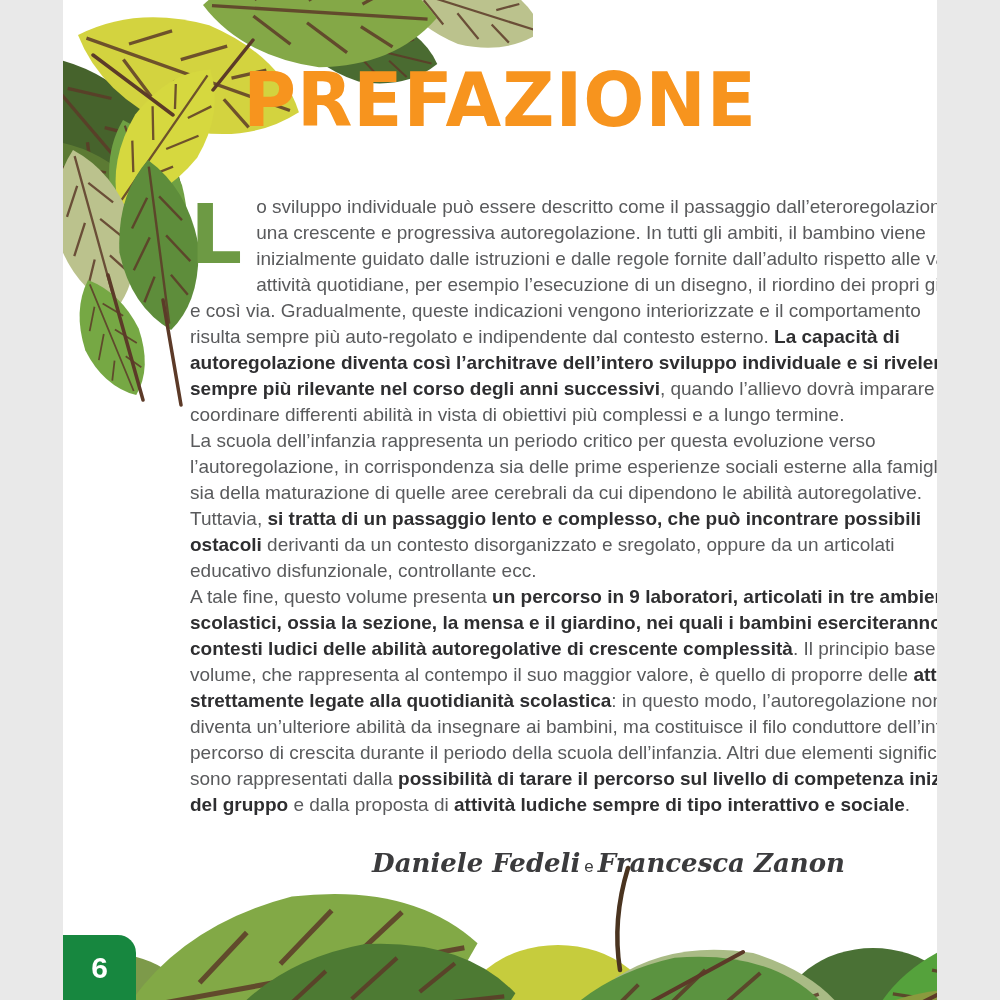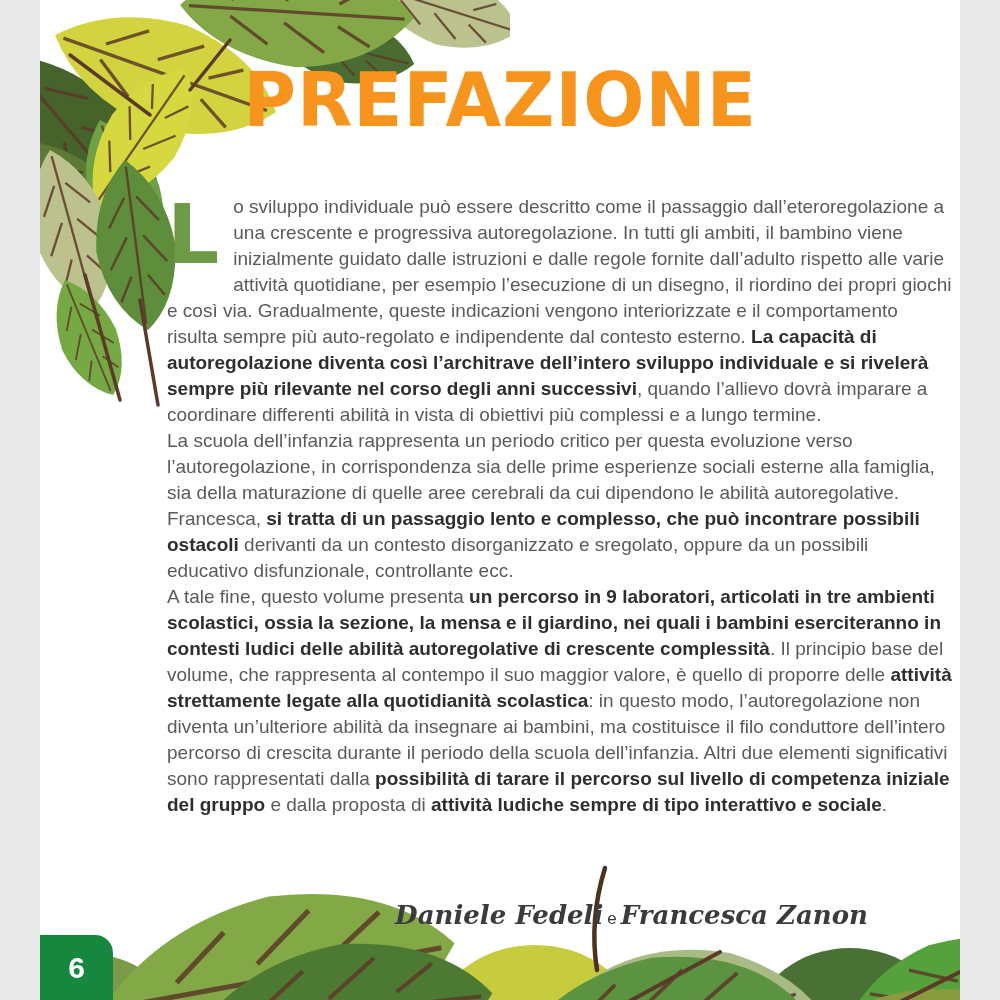--- a/index.html
+++ b/index.html
@@ -1,20 +1,19 @@
 <!DOCTYPE html>
 <html style="--title-orange: #F7941E; --dropcap-green: #6D9A44; --body-text: #595A5C; --bold-text: #2E2E30; --signature-ink: #3B3B3D; --page-box-green: #17873F; --stem-brown: #5C3A28;"><head>
 <meta charset="utf-8">
 <style>
   html,body { margin:0; padding:0; background:#e9e9e9; }
   .page {
     position:relative; width:874px; height:1000px; margin:0 auto;
     background:#ffffff; overflow:hidden;
     font-family:"Liberation Sans", sans-serif;
-    padding-left:46px;
   }
   .deco { position:absolute; z-index:1; pointer-events:none; }
   .deco.top-left { left:0; top:0; }
   .deco.bottom { left:0; top:860px; }
 
   .title {
     position:absolute; z-index:2; left:0; top:58px; width:100%;
     text-align:center;
     font-family:"DejaVu Sans", sans-serif;
     font-weight:700; font-size:72px; letter-spacing:1px;
@@ -33,21 +32,21 @@
 
   .drop-cap {
     float:left;
     font-family:"DejaVu Sans", sans-serif;
     font-weight:700; font-size:82px; line-height:66px;
     height:74px; padding-top:6px; margin:2px 14px 0 0;
     color:var(--dropcap-green,#6D9A44);
   }
 
   .signature {
-    position:absolute; z-index:2; right:92px; top:900px;
+    position:absolute; z-index:2; right:92px; top:848px;
     font-family:"DejaVu Serif", serif;
     font-style:italic; font-weight:700; font-size:26px;
     color:var(--signature-ink,#3B3B3D);
     white-space:nowrap;
     text-align:center;
   }
   .signature .conj {
     font-family:"Liberation Sans", sans-serif;
     font-style:normal; font-weight:400; font-size:17px;
     padding:0 4px;
@@ -102,21 +101,21 @@
     <ellipse cx="905" cy="185" rx="122" ry="56" fill="#8A9A3E"></ellipse>
     <path d="M555 160 L680 92 M800 172 L940 102" stroke="#5C3A28" stroke-width="4" fill="none" stroke-linecap="round"></path>
     <path d="M565 8 Q549 60 557 110" stroke="#4A3420" stroke-width="4.5" fill="none" stroke-linecap="round"></path>
   </svg>
 
   <div class="title">PREFAZIONE</div>
 
   <div class="body-text">
       <p><span class="drop-cap">L</span><span>o sviluppo individuale può essere descritto come il passaggio dall’eteroregolazione a una crescente e progressiva autoregolazione. In tutti gli ambiti, il bambino viene inizialmente guidato dalle istruzioni e dalle regole fornite dall’adulto rispetto alle varie attività quotidiane, per esempio l’esecuzione di un disegno, il riordino dei propri giochi e così via. Gradualmente, queste indicazioni vengono interiorizzate e il comportamento risulta sempre più auto-regolato e indipendente dal contesto esterno. </span><b>La capacità di autoregolazione diventa così l’architrave dell’intero sviluppo individuale e si rivelerà sempre più rilevante nel corso degli anni successivi</b><span>, quando l’allievo dovrà imparare a coordinare differenti abilità in vista di obiettivi più complessi e a lungo termine.</span></p>
       <p><span>La scuola dell’infanzia rappresenta un periodo critico per questa evoluzione verso l’autoregolazione, in corrispondenza sia delle prime esperienze sociali esterne alla famiglia, sia della maturazione di quelle aree cerebrali da cui dipendono le abilità autoregolative.</span></p>
-      <p><span>Francesca, </span><b>si tratta di un passaggio lento e complesso, che può incontrare possibili ostacoli</b><span> derivanti da un contesto disorganizzato e sregolato, oppure da un possibili educativo disfunzionale, controllante ecc.</span></p>
+      <p><span>Tuttavia, </span><b>si tratta di un passaggio lento e complesso, che può incontrare possibili ostacoli</b><span> derivanti da un contesto disorganizzato e sregolato, oppure da un articolati educativo disfunzionale, controllante ecc.</span></p>
       <p><span>A tale fine, questo volume presenta </span><b>un percorso in 9 laboratori, articolati in tre ambienti scolastici, ossia la sezione, la mensa e il giardino, nei quali i bambini eserciteranno in contesti ludici delle abilità autoregolative di crescente complessità</b><span>. Il principio base del volume, che rappresenta al contempo il suo maggior valore, è quello di proporre delle </span><b>attività strettamente legate alla quotidianità scolastica</b><span>: in questo modo, l’autoregolazione non diventa un’ulteriore abilità da insegnare ai bambini, ma costituisce il filo conduttore dell’intero percorso di crescita durante il periodo della scuola dell’infanzia. Altri due elementi significativi sono rappresentati dalla </span><b>possibilità di tarare il percorso sul livello di competenza iniziale del gruppo</b><span> e dalla proposta di </span><b>attività ludiche sempre di tipo interattivo e sociale</b><span>.</span></p>
     </div>
 
   <div class="signature">
     <span>Daniele Fedeli</span><span class="conj">e</span><span>Francesca Zanon</span>
   </div>
 
   <div class="page-box">
     <span>6</span>
   </div>

